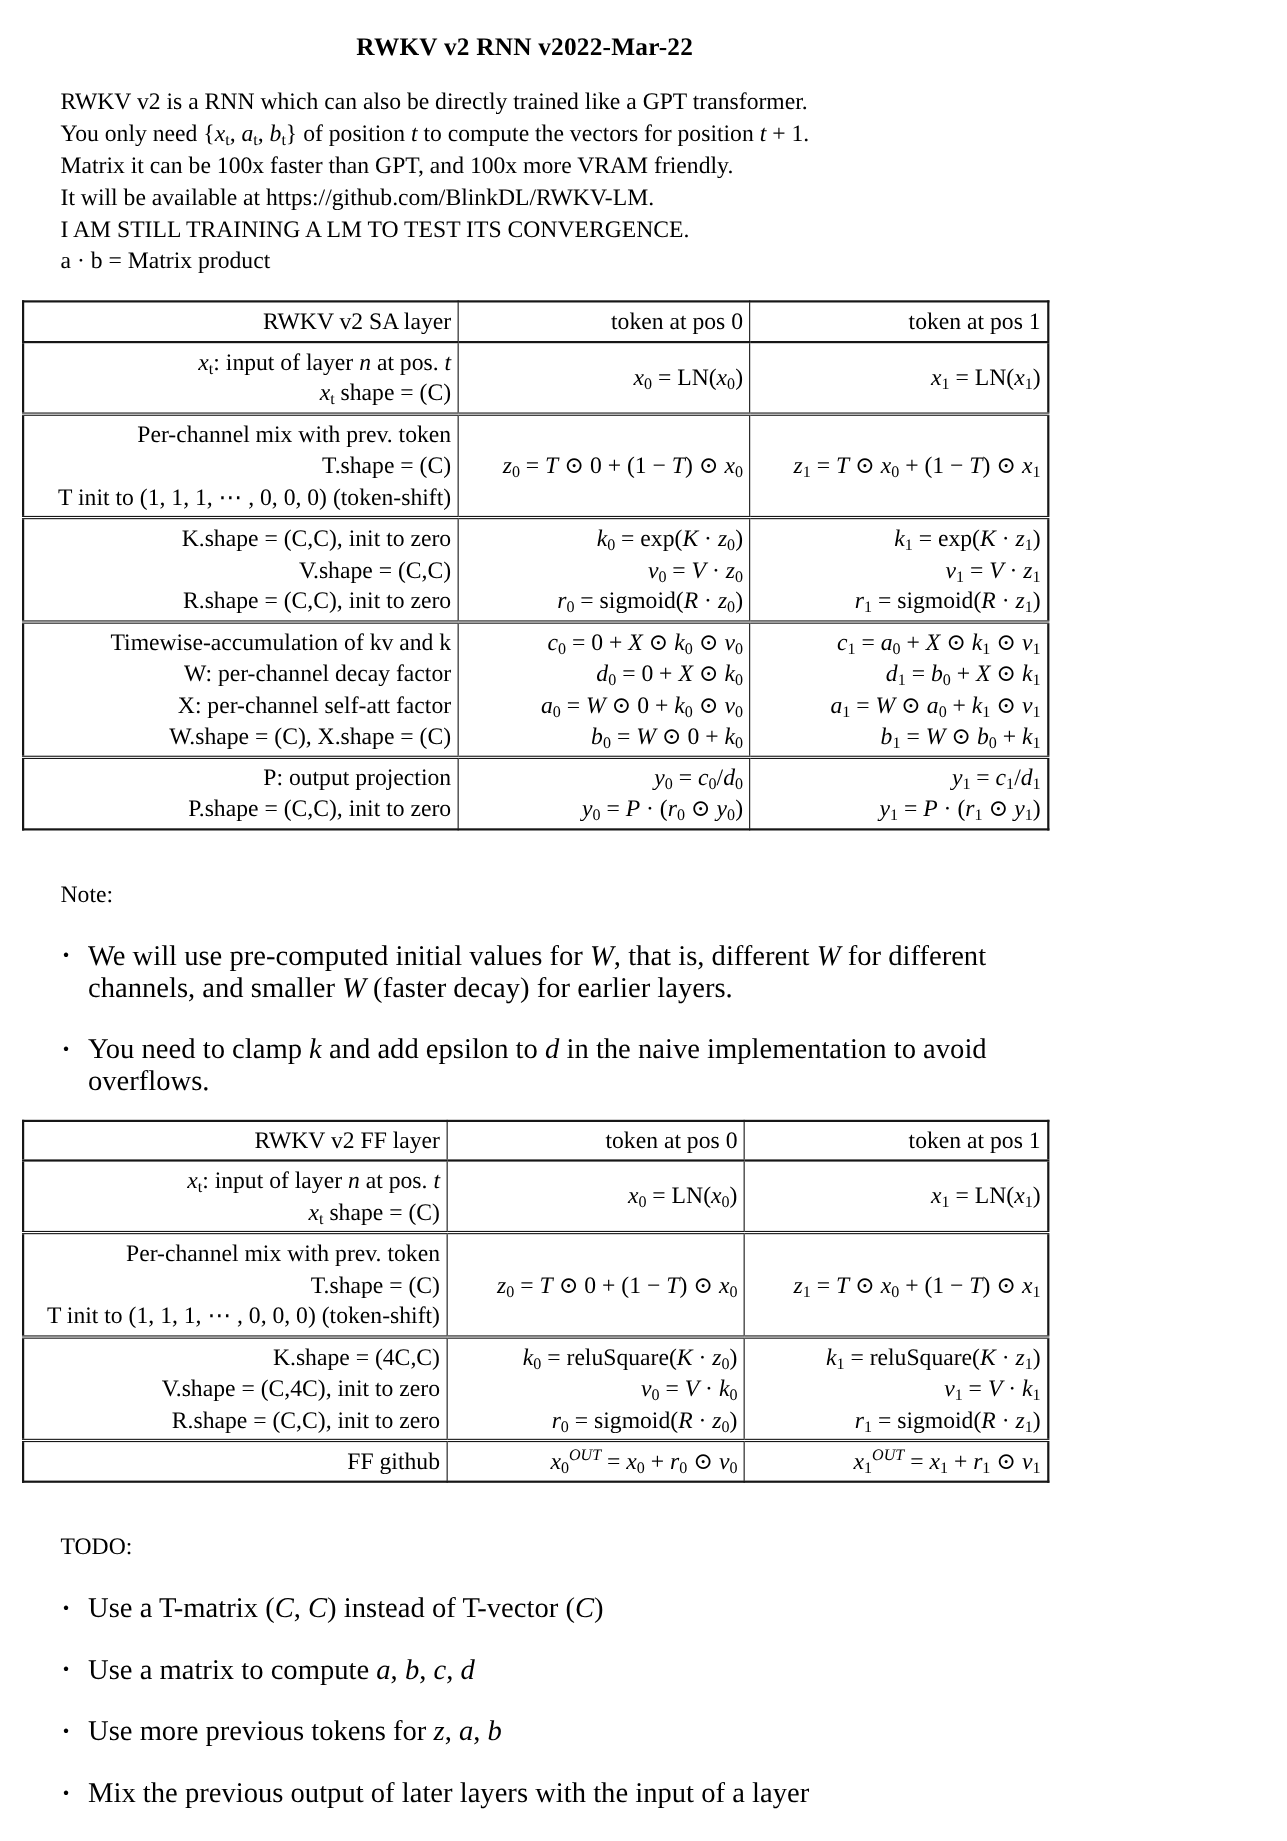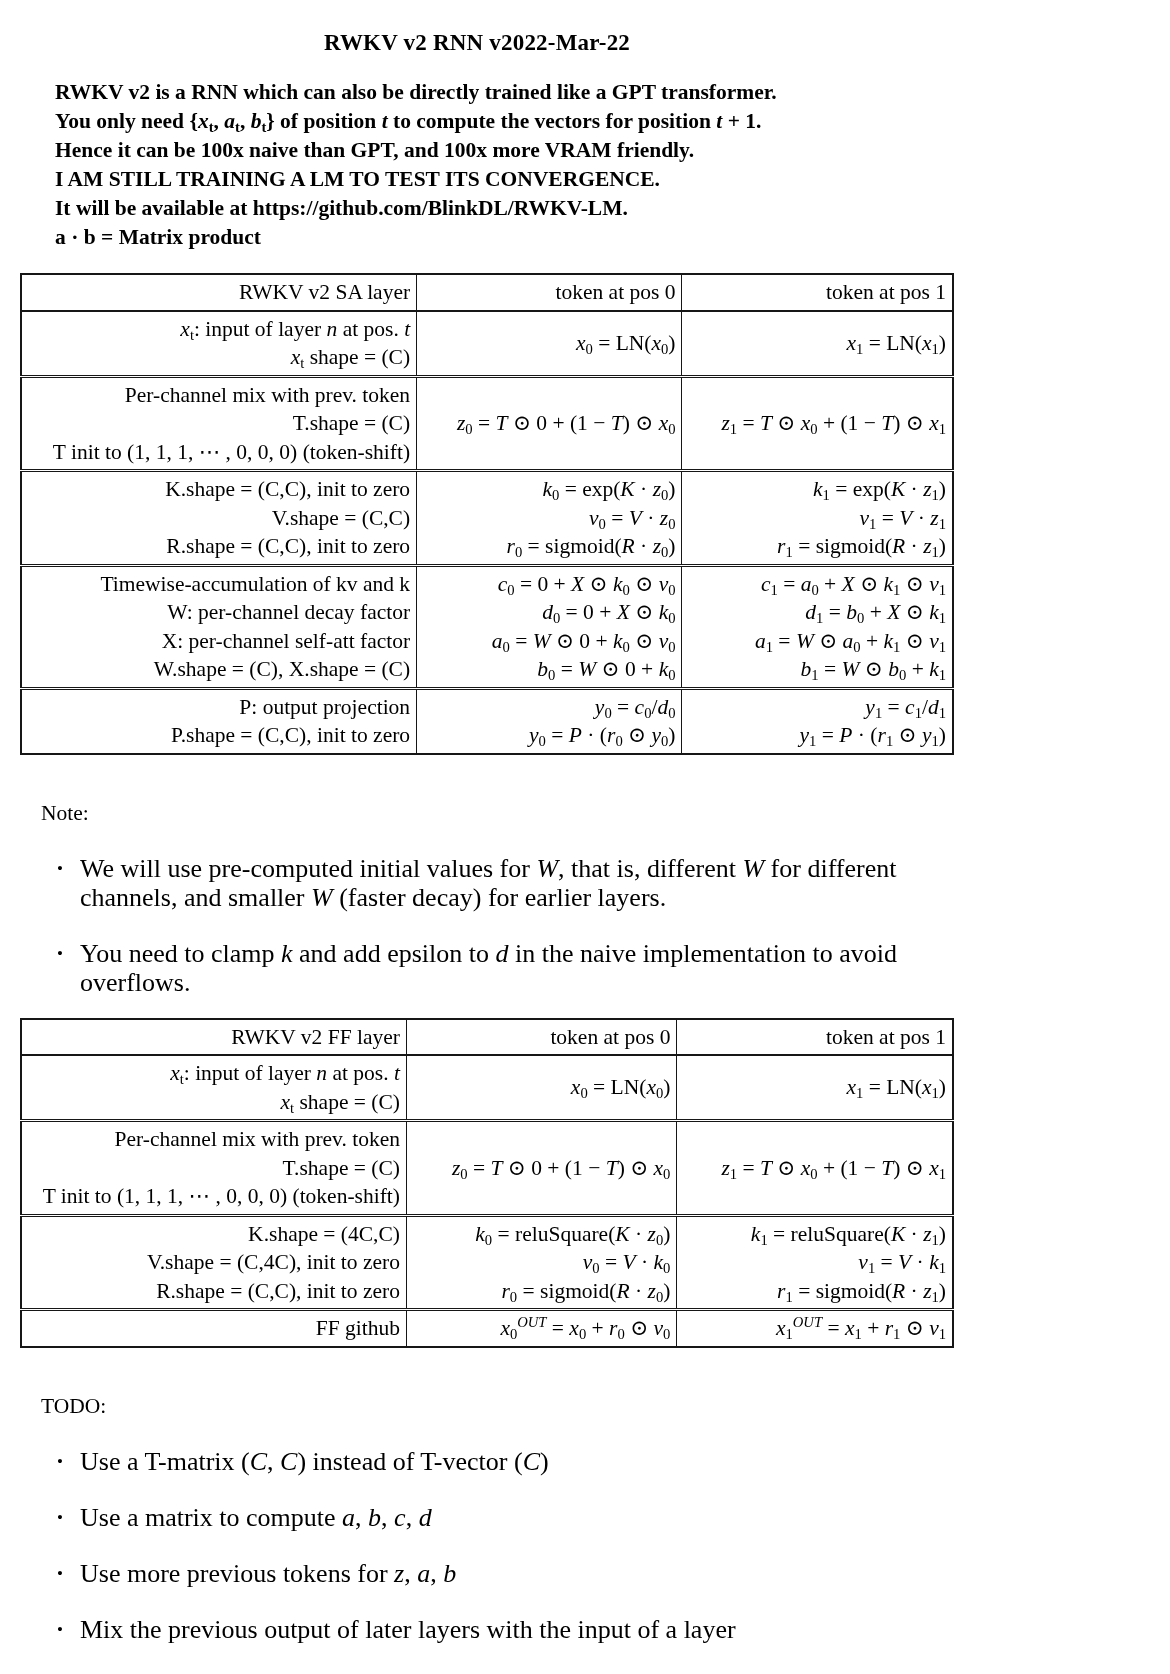--- a/index.html
+++ b/index.html
@@ -16,21 +16,20 @@
     font-weight: bold;
     margin: 0;
     padding-top: 30px;
     letter-spacing: 0.2px;
   }
 
   .intro {
     margin: 22px 0 0 55px;
     font-size: 21.5px;
     line-height: 29px;
-    font-weight: bold;
   }
 
   i { font-style: italic; }
   sub, sup { font-size: 68%; line-height: 0; }
   sub { vertical-align: -0.25em; }
   sup { vertical-align: 0.55em; }
 
   table.eq {
     border-collapse: collapse;
     table-layout: fixed;
@@ -43,21 +42,21 @@
     text-align: right;
     vertical-align: middle;
     font-size: 21.5px;
     line-height: 28.5px;
     padding: 3px 6px;
   }
   table.eq tbody td { border-top: 3px double #161616; }
   table.eq tbody tr:first-child td { border-top: 2px solid #161616; }
 
   .sec-heading {
-    margin: 44px 0 0 41px;
+    margin: 44px 0 0 55px;
     font-size: 21.5px;
     line-height: 28px;
   }
   .bullets { margin: 0; padding: 0; list-style: none; }
   .bullet-item {
     display: flex;
     align-items: flex-start;
     margin: 27px 0 0 57px;
   }
   .bullet-dot {
@@ -75,23 +74,23 @@
 </head>
 <body>
 
 <div class="page">
 
   <h1 class="doc-title">RWKV v2 RNN v2022-Mar-22</h1>
 
   <div class="intro">
     <div>RWKV v2 is a RNN which can also be directly trained like a GPT transformer.</div>
     <div>You only need {<i>x</i><sub>t</sub>, <i>a</i><sub>t</sub>, <i>b</i><sub>t</sub>} of position <i>t</i> to compute the vectors for position <i>t</i> + 1.</div>
-    <div>Hence it can be 100x naive than GPT, and 100x more VRAM friendly.</div>
+    <div>Matrix it can be 100x faster than GPT, and 100x more VRAM friendly.</div>
+    <div>It will be available at https://github.com/BlinkDL/RWKV-LM.</div>
     <div>I AM STILL TRAINING A LM TO TEST ITS CONVERGENCE.</div>
-    <div>It will be available at https://github.com/BlinkDL/RWKV-LM.</div>
     <div>a · b = Matrix product</div>
   </div>
 
   <table class="eq">
     <colgroup>
         <col style="width:467px">
         <col style="width:309px">
         <col style="width:316px">
       </colgroup>
     <thead>

